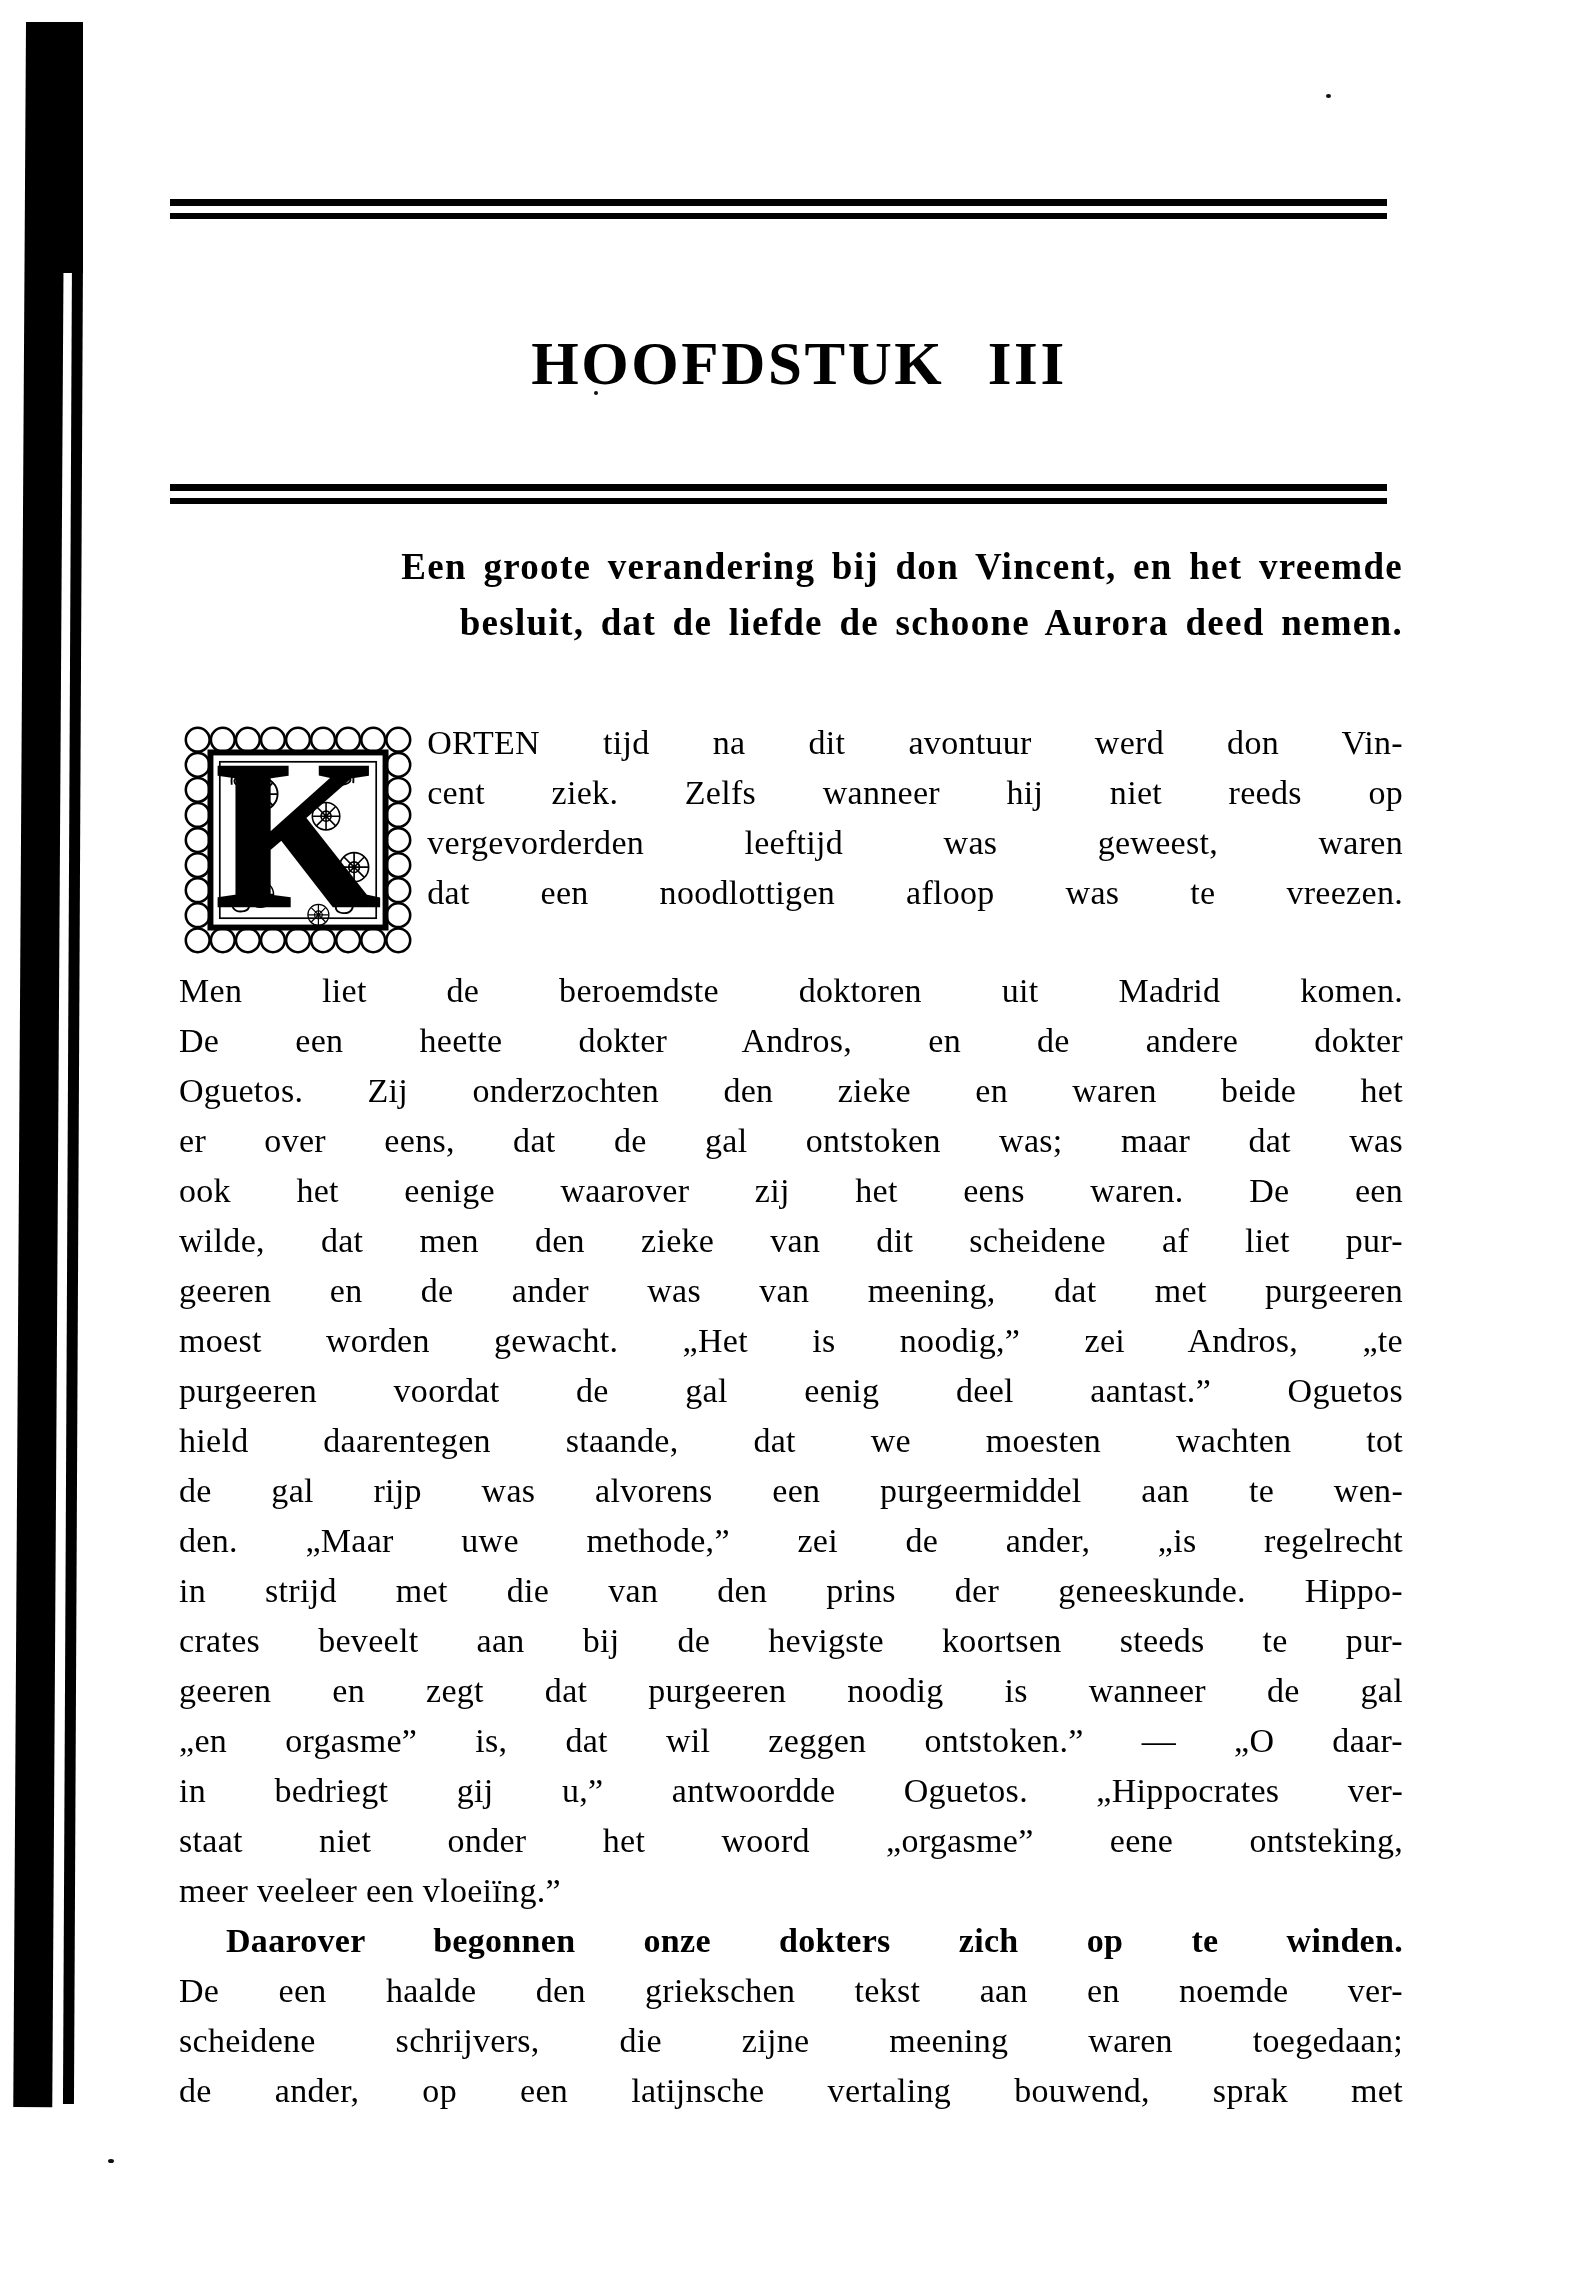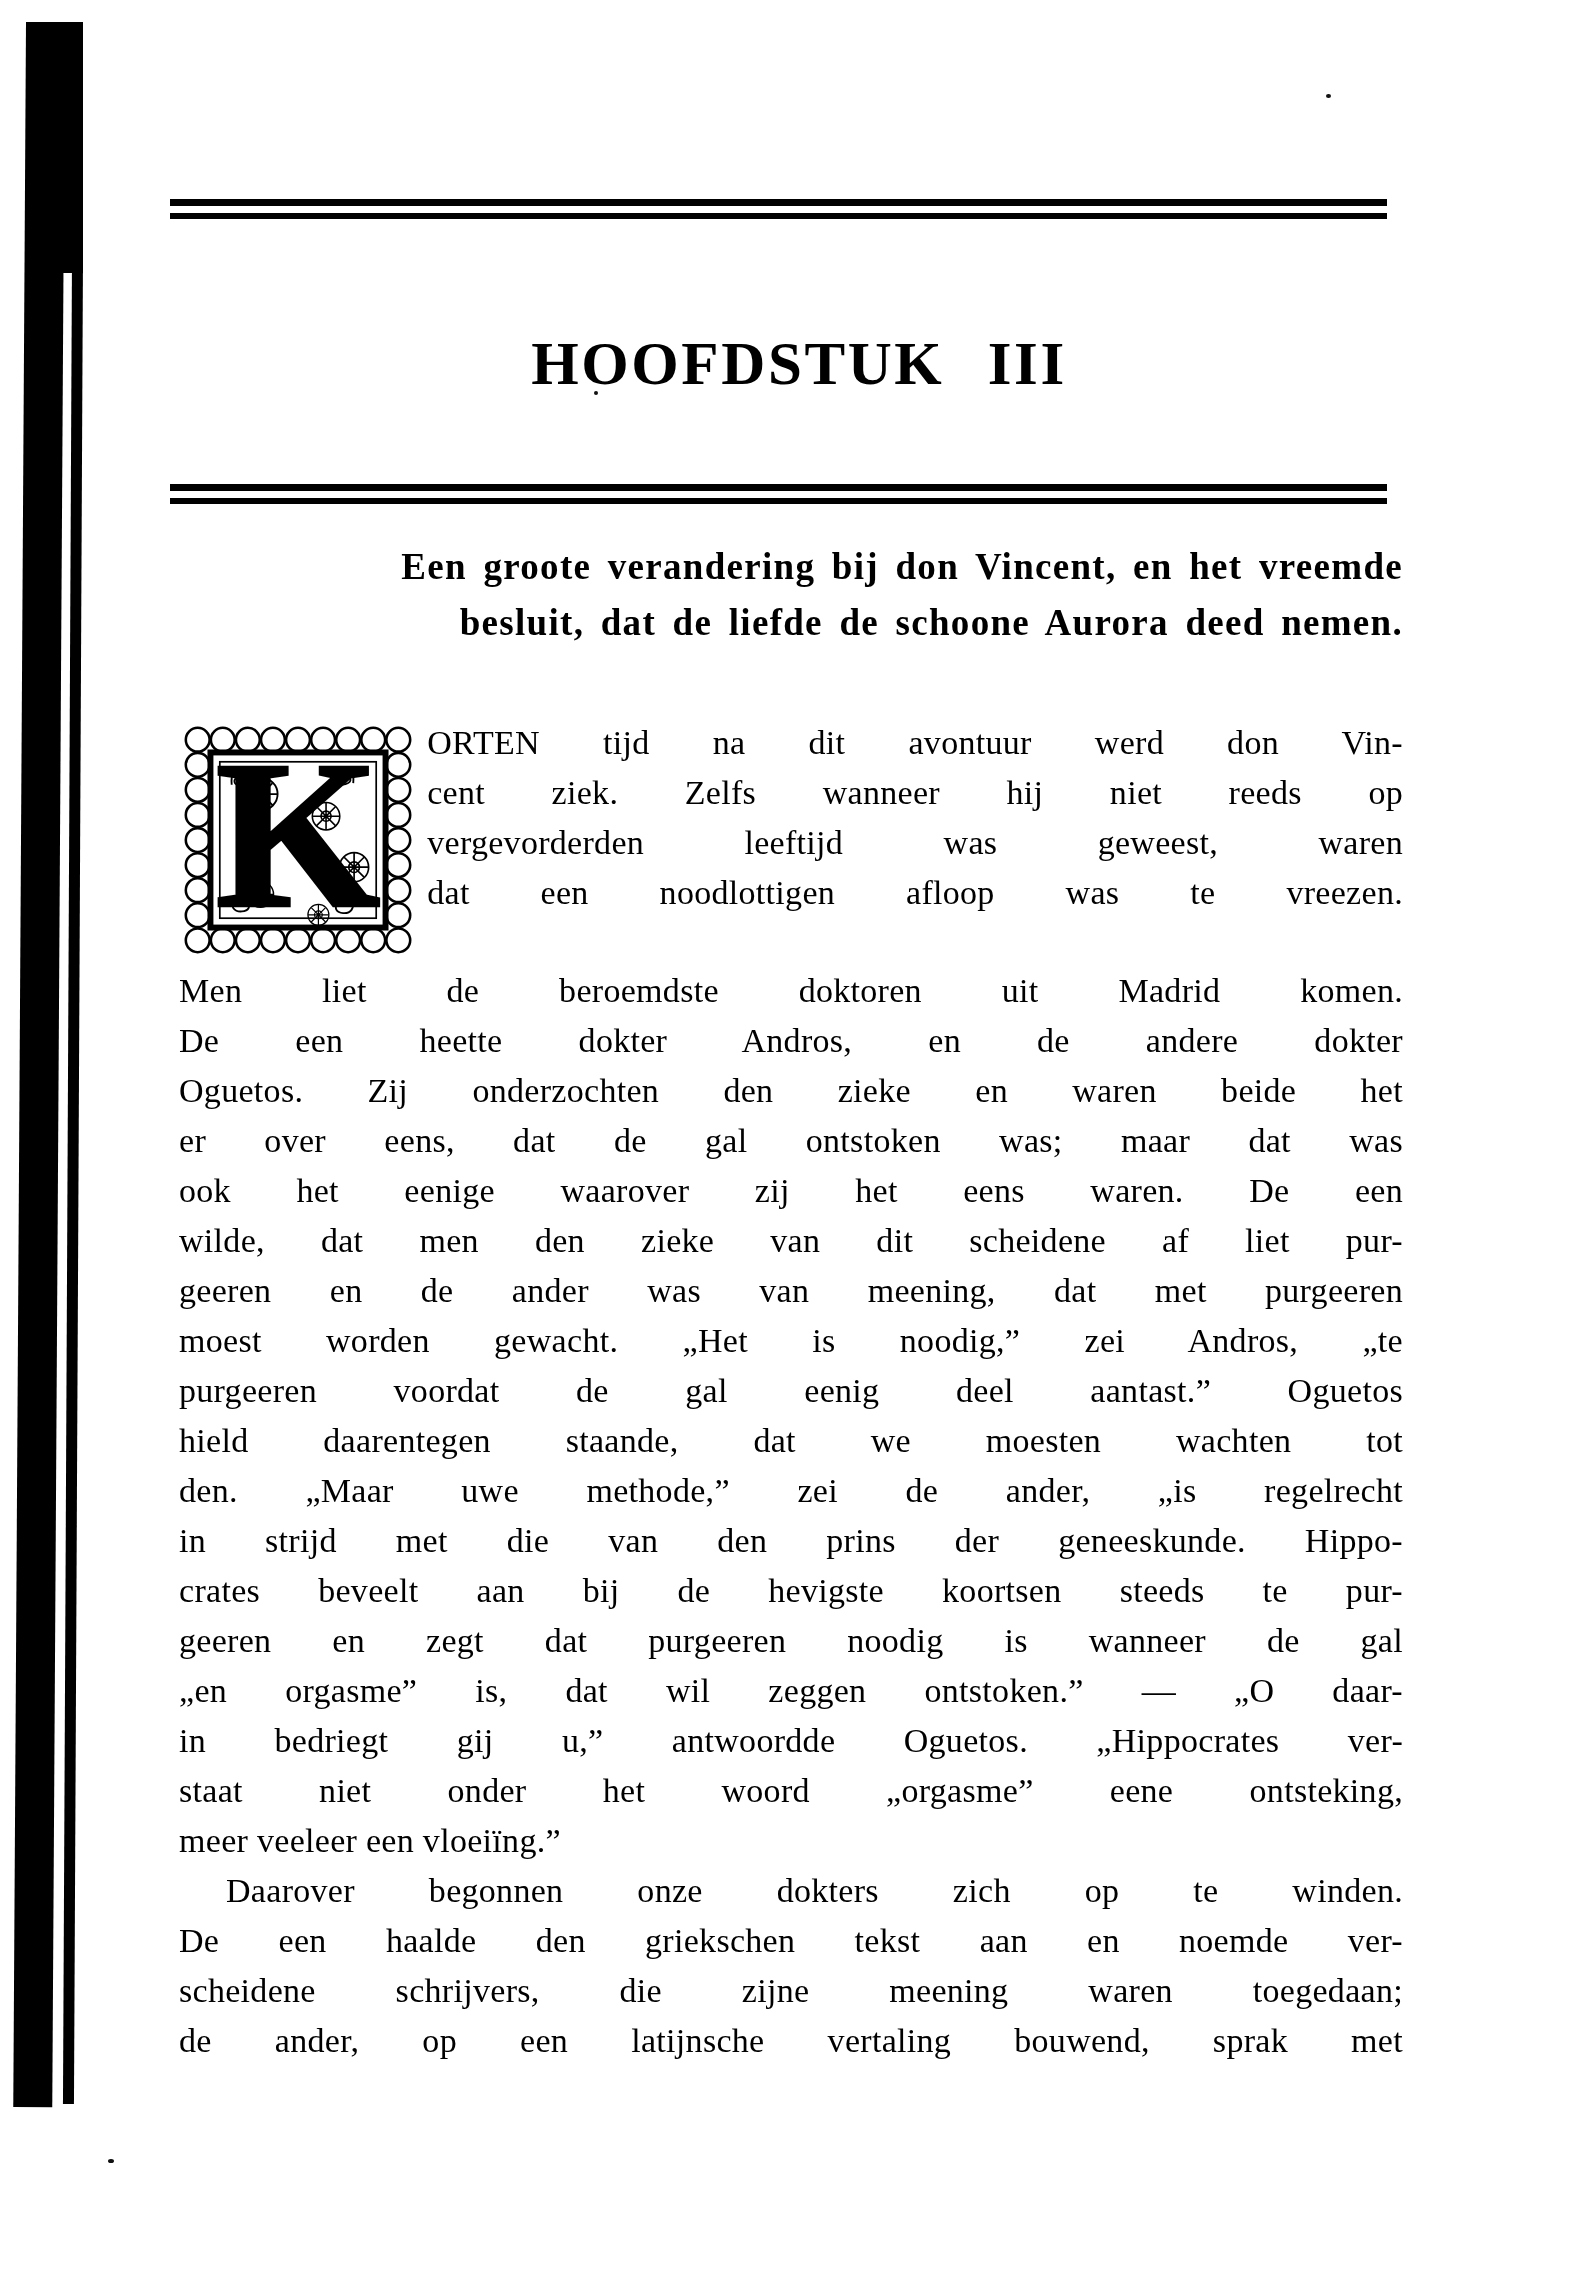--- a/index.html
+++ b/index.html
@@ -25,21 +25,21 @@
     text-align:center; font-weight:bold; font-size:61px; line-height:71px;
     letter-spacing:2.6px; word-spacing:25.5px; }
   #subtitle { position:absolute; left:179px; top:539px; width:1224px;
     text-align:right; font-weight:bold; font-size:37px; line-height:56px;
     letter-spacing:1.3px; word-spacing:6px; }
   
   #bodytext { position:absolute; left:179px; top:718px; width:1224px;
     font-size:34px; line-height:50px; letter-spacing:0.3px; }
   .line { text-align:justify; text-align-last:justify; }
   .plain { text-align-last:left; }
-  .indent { text-indent:47px; }
+  .indent { text-indent:47px;font-weight:bold; }
   .droprow { display:flex; align-items:flex-start; min-height:248px; }
   .dropbox { width:238px; height:238px; flex:none; margin:3.4px 10.2px 0 0; }
   .droplines { flex:1 1 auto; }
   
   .speck { position:absolute; background:#111; border-radius:50%; }
   #speck1 { left:1326px; top:94px; width:5.1px; height:4.3px; }
   #speck2 { left:594px;  top:391px; width:4.3px; height:4.3px; }
   #speck3 { left:108px;  top:2159px; width:6px; height:4.3px; }
 </style>
 </head>
@@ -141,20 +141,21 @@
         <div class="line j">Men liet de beroemdste doktoren uit Madrid komen.</div>
         <div class="line j">De een heette dokter Andros, en de andere dokter</div>
         <div class="line j">Oguetos. Zij onderzochten den zieke en waren beide het</div>
         <div class="line j">er over eens, dat de gal ontstoken was; maar dat was</div>
         <div class="line j">ook het eenige waarover zij het eens waren. De een</div>
         <div class="line j">wilde, dat men den zieke van dit scheidene af liet pur-</div>
         <div class="line j">geeren en de ander was van meening, dat met purgeeren</div>
         <div class="line j">moest worden gewacht. „Het is noodig,” zei Andros, „te</div>
         <div class="line j">purgeeren voordat de gal eenig deel aantast.” Oguetos</div>
         <div class="line j">hield daarentegen staande, dat we moesten wachten tot</div>
+        <div class="line j">de gal rijp was alvorens een purgeermiddel aan te wen-</div>
         <div class="line j">den. „Maar uwe methode,” zei de ander, „is regelrecht</div>
         <div class="line j">in strijd met die van den prins der geneeskunde. Hippo-</div>
         <div class="line j">crates beveelt aan bij de hevigste koortsen steeds te pur-</div>
         <div class="line j">geeren en zegt dat purgeeren noodig is wanneer de gal</div>
         <div class="line j">„en orgasme” is, dat wil zeggen ontstoken.” — „O daar-</div>
         <div class="line j">in bedriegt gij u,” antwoordde Oguetos. „Hippocrates ver-</div>
         <div class="line j">staat niet onder het woord „orgasme” eene ontsteking,</div>
         <div class="line plain">meer veeleer een vloeiïng.”</div>
         <div class="line indent">Daarover begonnen onze dokters zich op te winden.</div>
         <div class="line j">De een haalde den griekschen tekst aan en noemde ver-</div>

